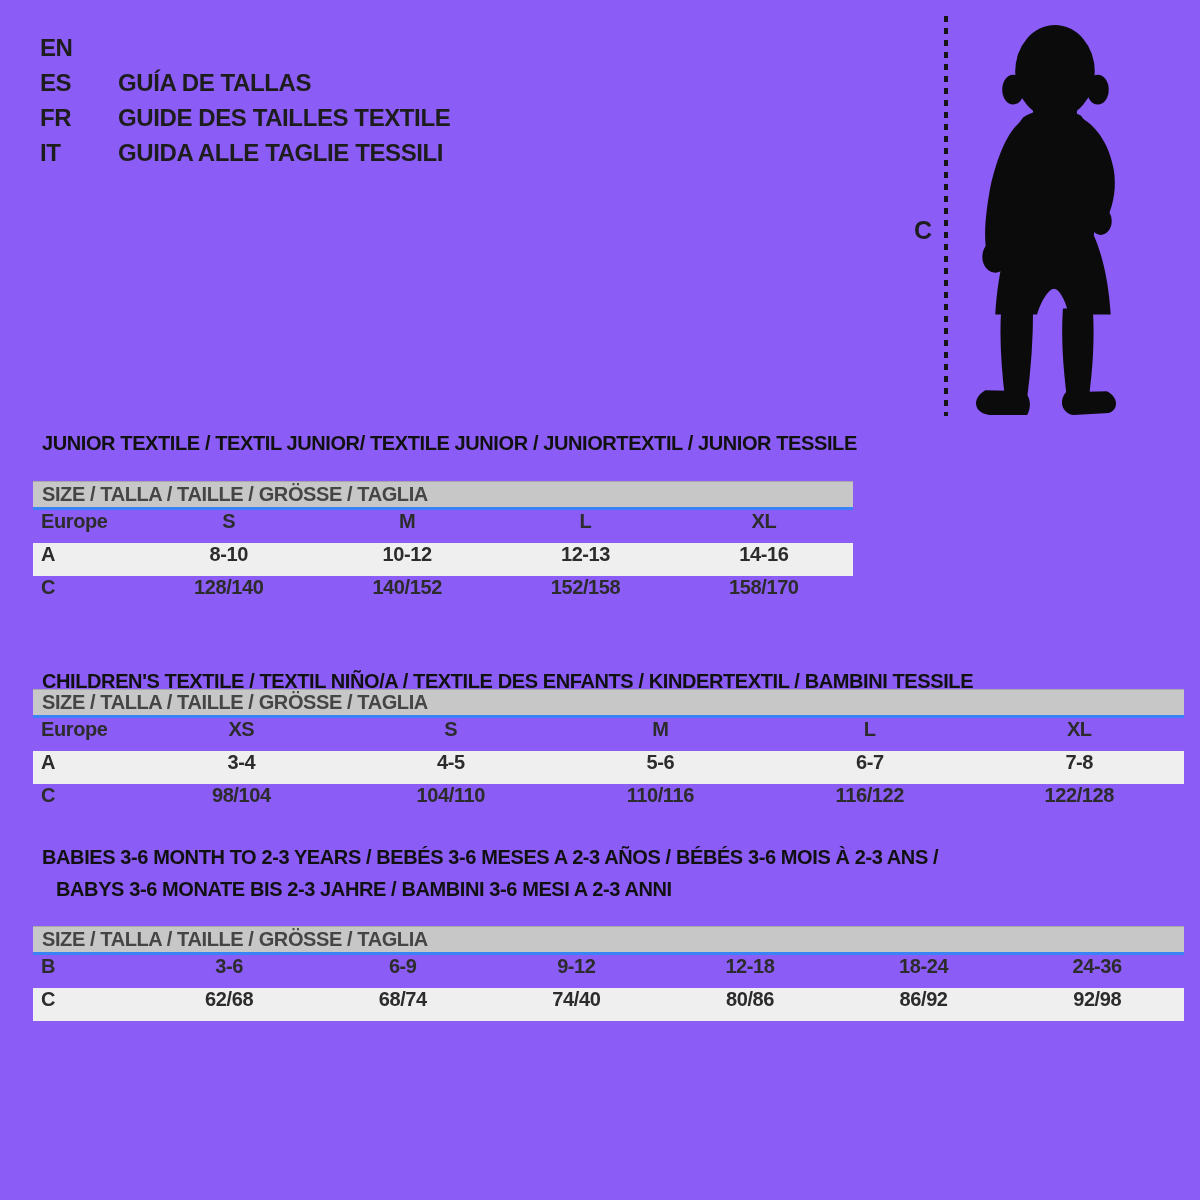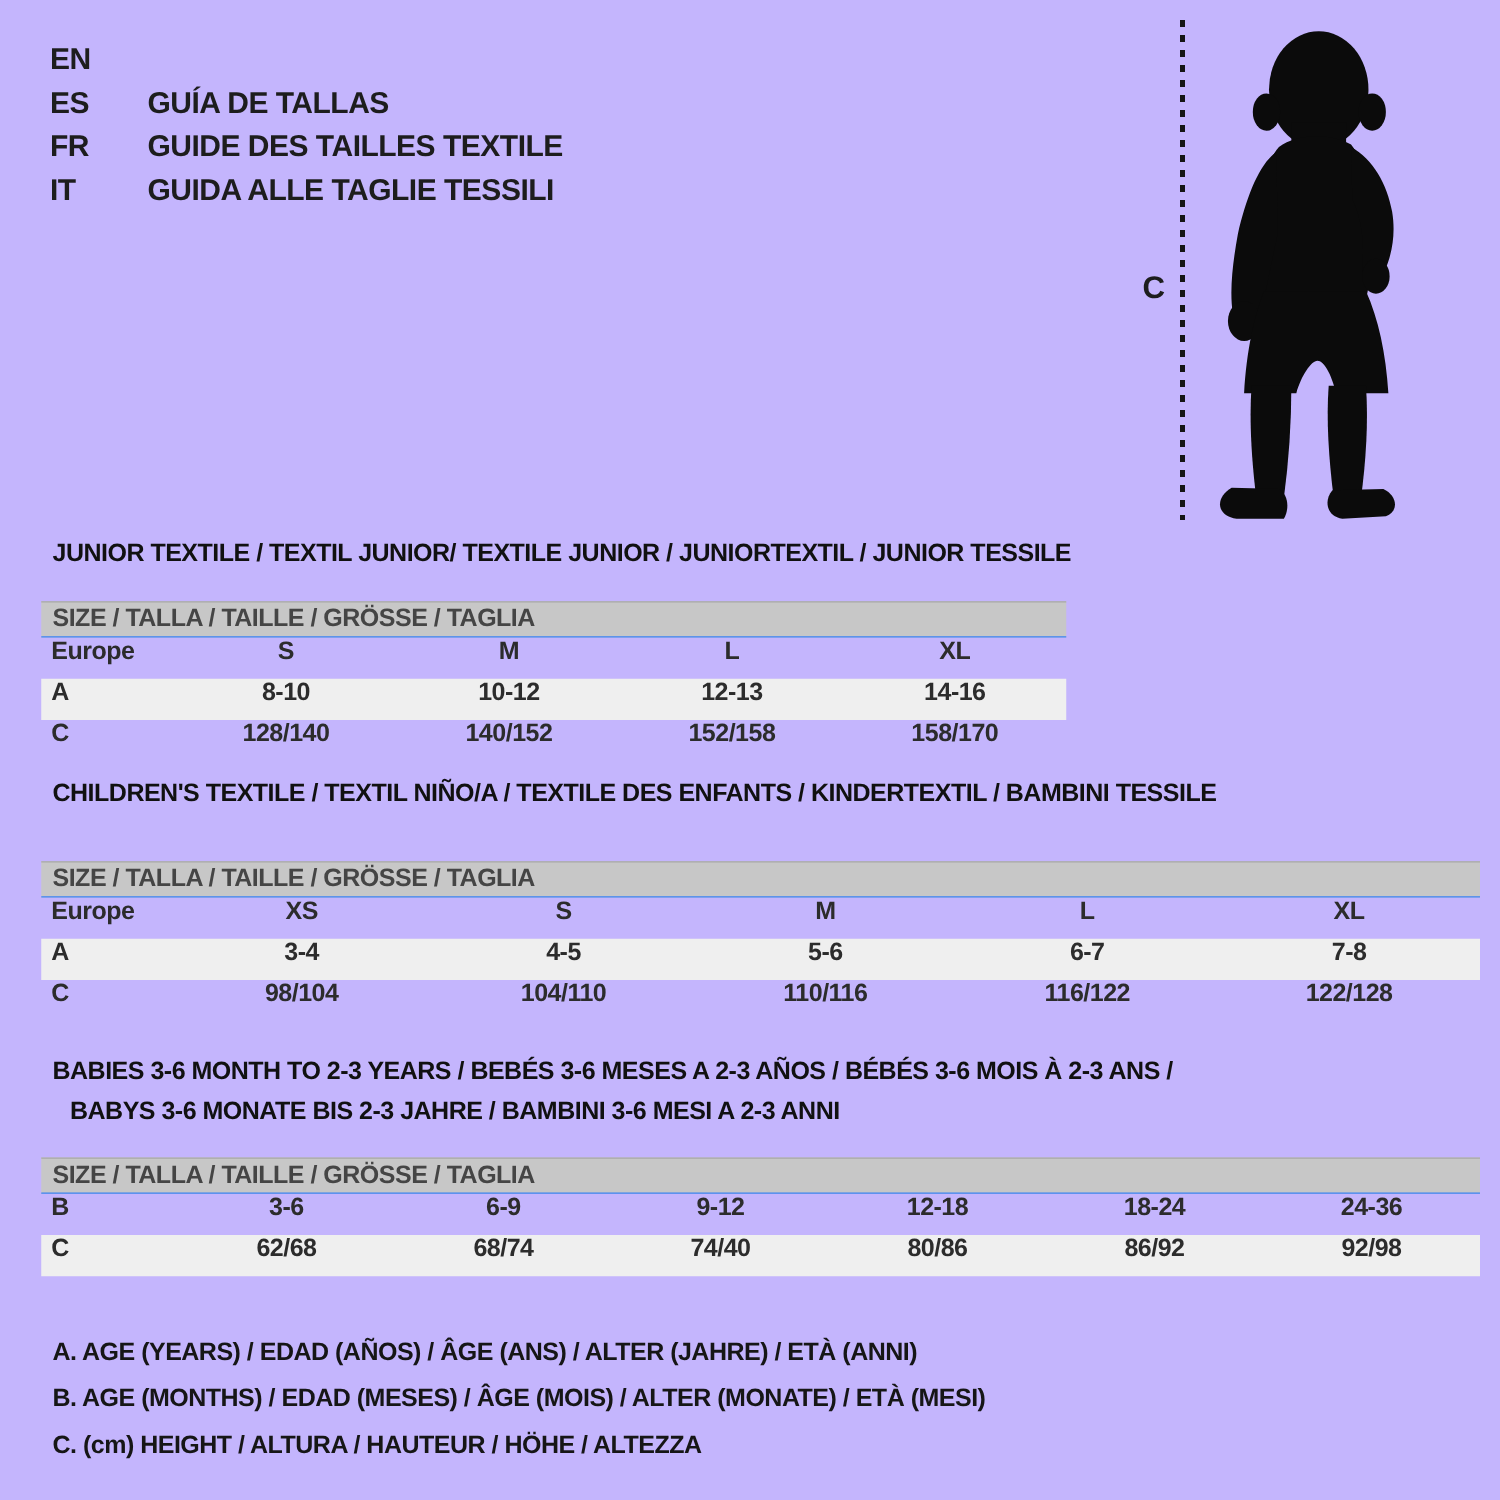--- a/index.html
+++ b/index.html
@@ -2,42 +2,42 @@
 <html style="--bar-bg: #c7c7c7; --band-bg: #efefef;"><head>
 <meta charset="utf-8">
 <style>
   :root{
     --bar-bg:#c7c7c7;
     --band-bg:#efefef;
     --ink:#1d1d1d;
   }
   html,body{margin:0;padding:0;background:#fff;}
   .page{
-    position:relative;width:1200px;height:1200px;background:#c4b5fd;overflow:hidden;
+    position:relative;width:1200px;height:1200px;background:#8b5cf6;overflow:hidden;
     font-family:"Liberation Sans", sans-serif;color:var(--ink);letter-spacing:-0.4px;
   }
   
   .lang-block{position:absolute;left:40px;top:30px;}
   .lang-row{display:flex;height:35px;align-items:center;}
   .lang-code{width:78px;font-size:24px;font-weight:700;}
   .lang-title{font-size:24px;font-weight:700;white-space:nowrap;}
   
   .dash-line{
     position:absolute;left:944px;top:16px;width:4px;height:400px;
     background:repeating-linear-gradient(to bottom,#151515 0 6px,transparent 6px 12px);
   }
   .measure-label{position:absolute;left:914px;top:216px;font-size:25px;font-weight:700;}
   .figure-svg{position:absolute;left:960px;top:20px;}
   
   .sec-title{position:absolute;margin:0;font-size:20px;font-weight:700;white-space:nowrap;color:#111;}
   
   .tbl{position:absolute;}
   .tbl .bar{
     height:29px;background:var(--bar-bg);display:flex;align-items:center;
-    border-top:1px solid #a8a8a8;border-bottom:1px solid #3b82f6;
+    border-top:1px solid #a8a8a8;border-bottom:3px solid #3b82f6;
     font-size:20px;font-weight:700;color:#454545;padding-left:9px;box-sizing:border-box;
   }
   .tbl .row{display:flex;height:33px;font-size:20px;font-weight:700;color:#2c2c2c;}
   .tbl .row.shaded{background:var(--band-bg);}
   .tbl .c0{text-align:left;padding-left:8px;box-sizing:border-box;white-space:nowrap;}
   .tbl .c{flex:1;text-align:center;white-space:nowrap;}
   #table-0{left:33px;top:481px;width:820px;}
   #table-1{left:33px;top:689px;width:1151px;}
   #table-2{left:33px;top:926px;width:1151px;}
   #table-0 .c0{width:13%;}
@@ -117,21 +117,21 @@
       </div>
       <div class="row">
         <div class="c0">C</div>
         <div class="c">128/140</div>
         <div class="c">140/152</div>
         <div class="c">152/158</div>
         <div class="c">158/170</div>
       </div>
     </div>
 
-  <h2 class="sec-title" style="left:42px;top:624px">CHILDREN'S TEXTILE / TEXTIL NIÑO/A / TEXTILE DES ENFANTS / KINDERTEXTIL / BAMBINI TESSILE</h2>
+  <h2 class="sec-title" style="left:42px;top:670px">CHILDREN'S TEXTILE / TEXTIL NIÑO/A / TEXTILE DES ENFANTS / KINDERTEXTIL / BAMBINI TESSILE</h2>
   <div class="tbl" id="table-1">
       <div class="bar">SIZE / TALLA / TAILLE / GRÖSSE / TAGLIA</div>
       <div class="row">
         <div class="c0">Europe</div>
         <div class="c">XS</div>
         <div class="c">S</div>
         <div class="c">M</div>
         <div class="c">L</div>
         <div class="c">XL</div>
       </div>
@@ -170,19 +170,14 @@
         <div class="c0">C</div>
         <div class="c">62/68</div>
         <div class="c">68/74</div>
         <div class="c">74/40</div>
         <div class="c">80/86</div>
         <div class="c">86/92</div>
         <div class="c">92/98</div>
       </div>
     </div>
 
-  <div class="legend">
-    <p>A. AGE (YEARS) / EDAD (AÑOS) / ÂGE (ANS) / ALTER (JAHRE) / ETÀ (ANNI)</p>
-    <p>B. AGE (MONTHS) / EDAD (MESES) / ÂGE (MOIS) / ALTER (MONATE) / ETÀ (MESI)</p>
-    <p>C. (cm) HEIGHT / ALTURA / HAUTEUR / HÖHE / ALTEZZA</p>
-  </div>
 
 </div>
 
 </body></html>

